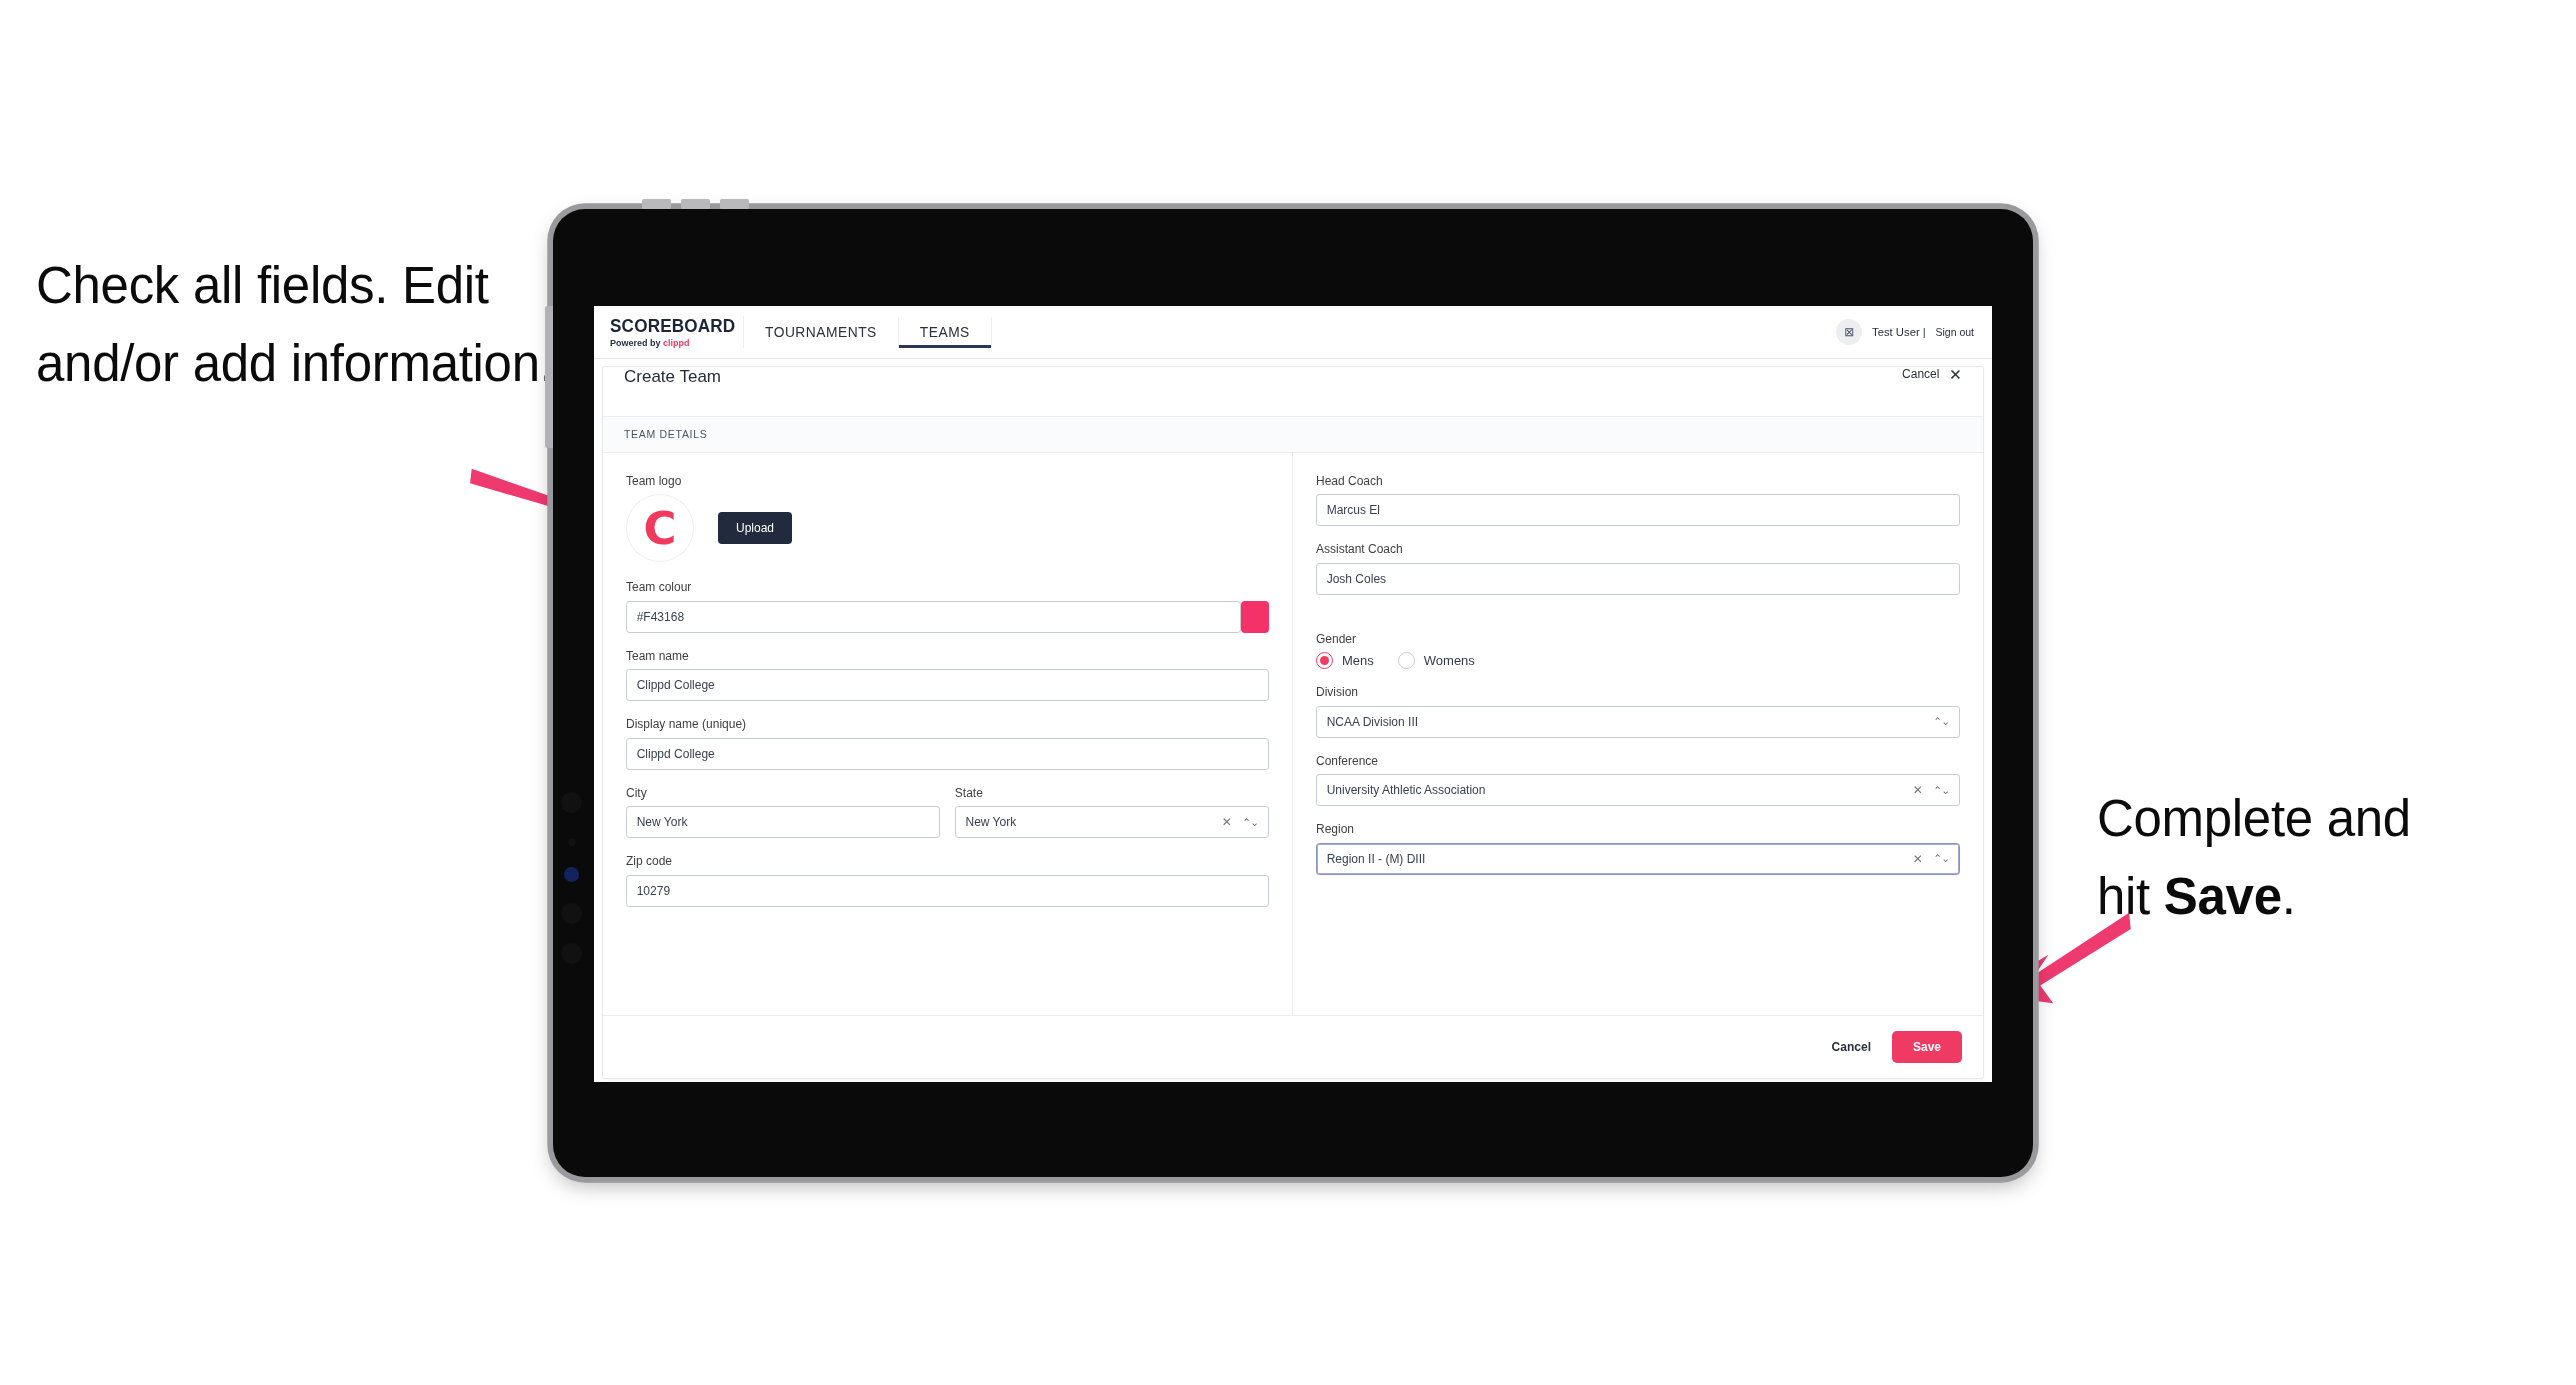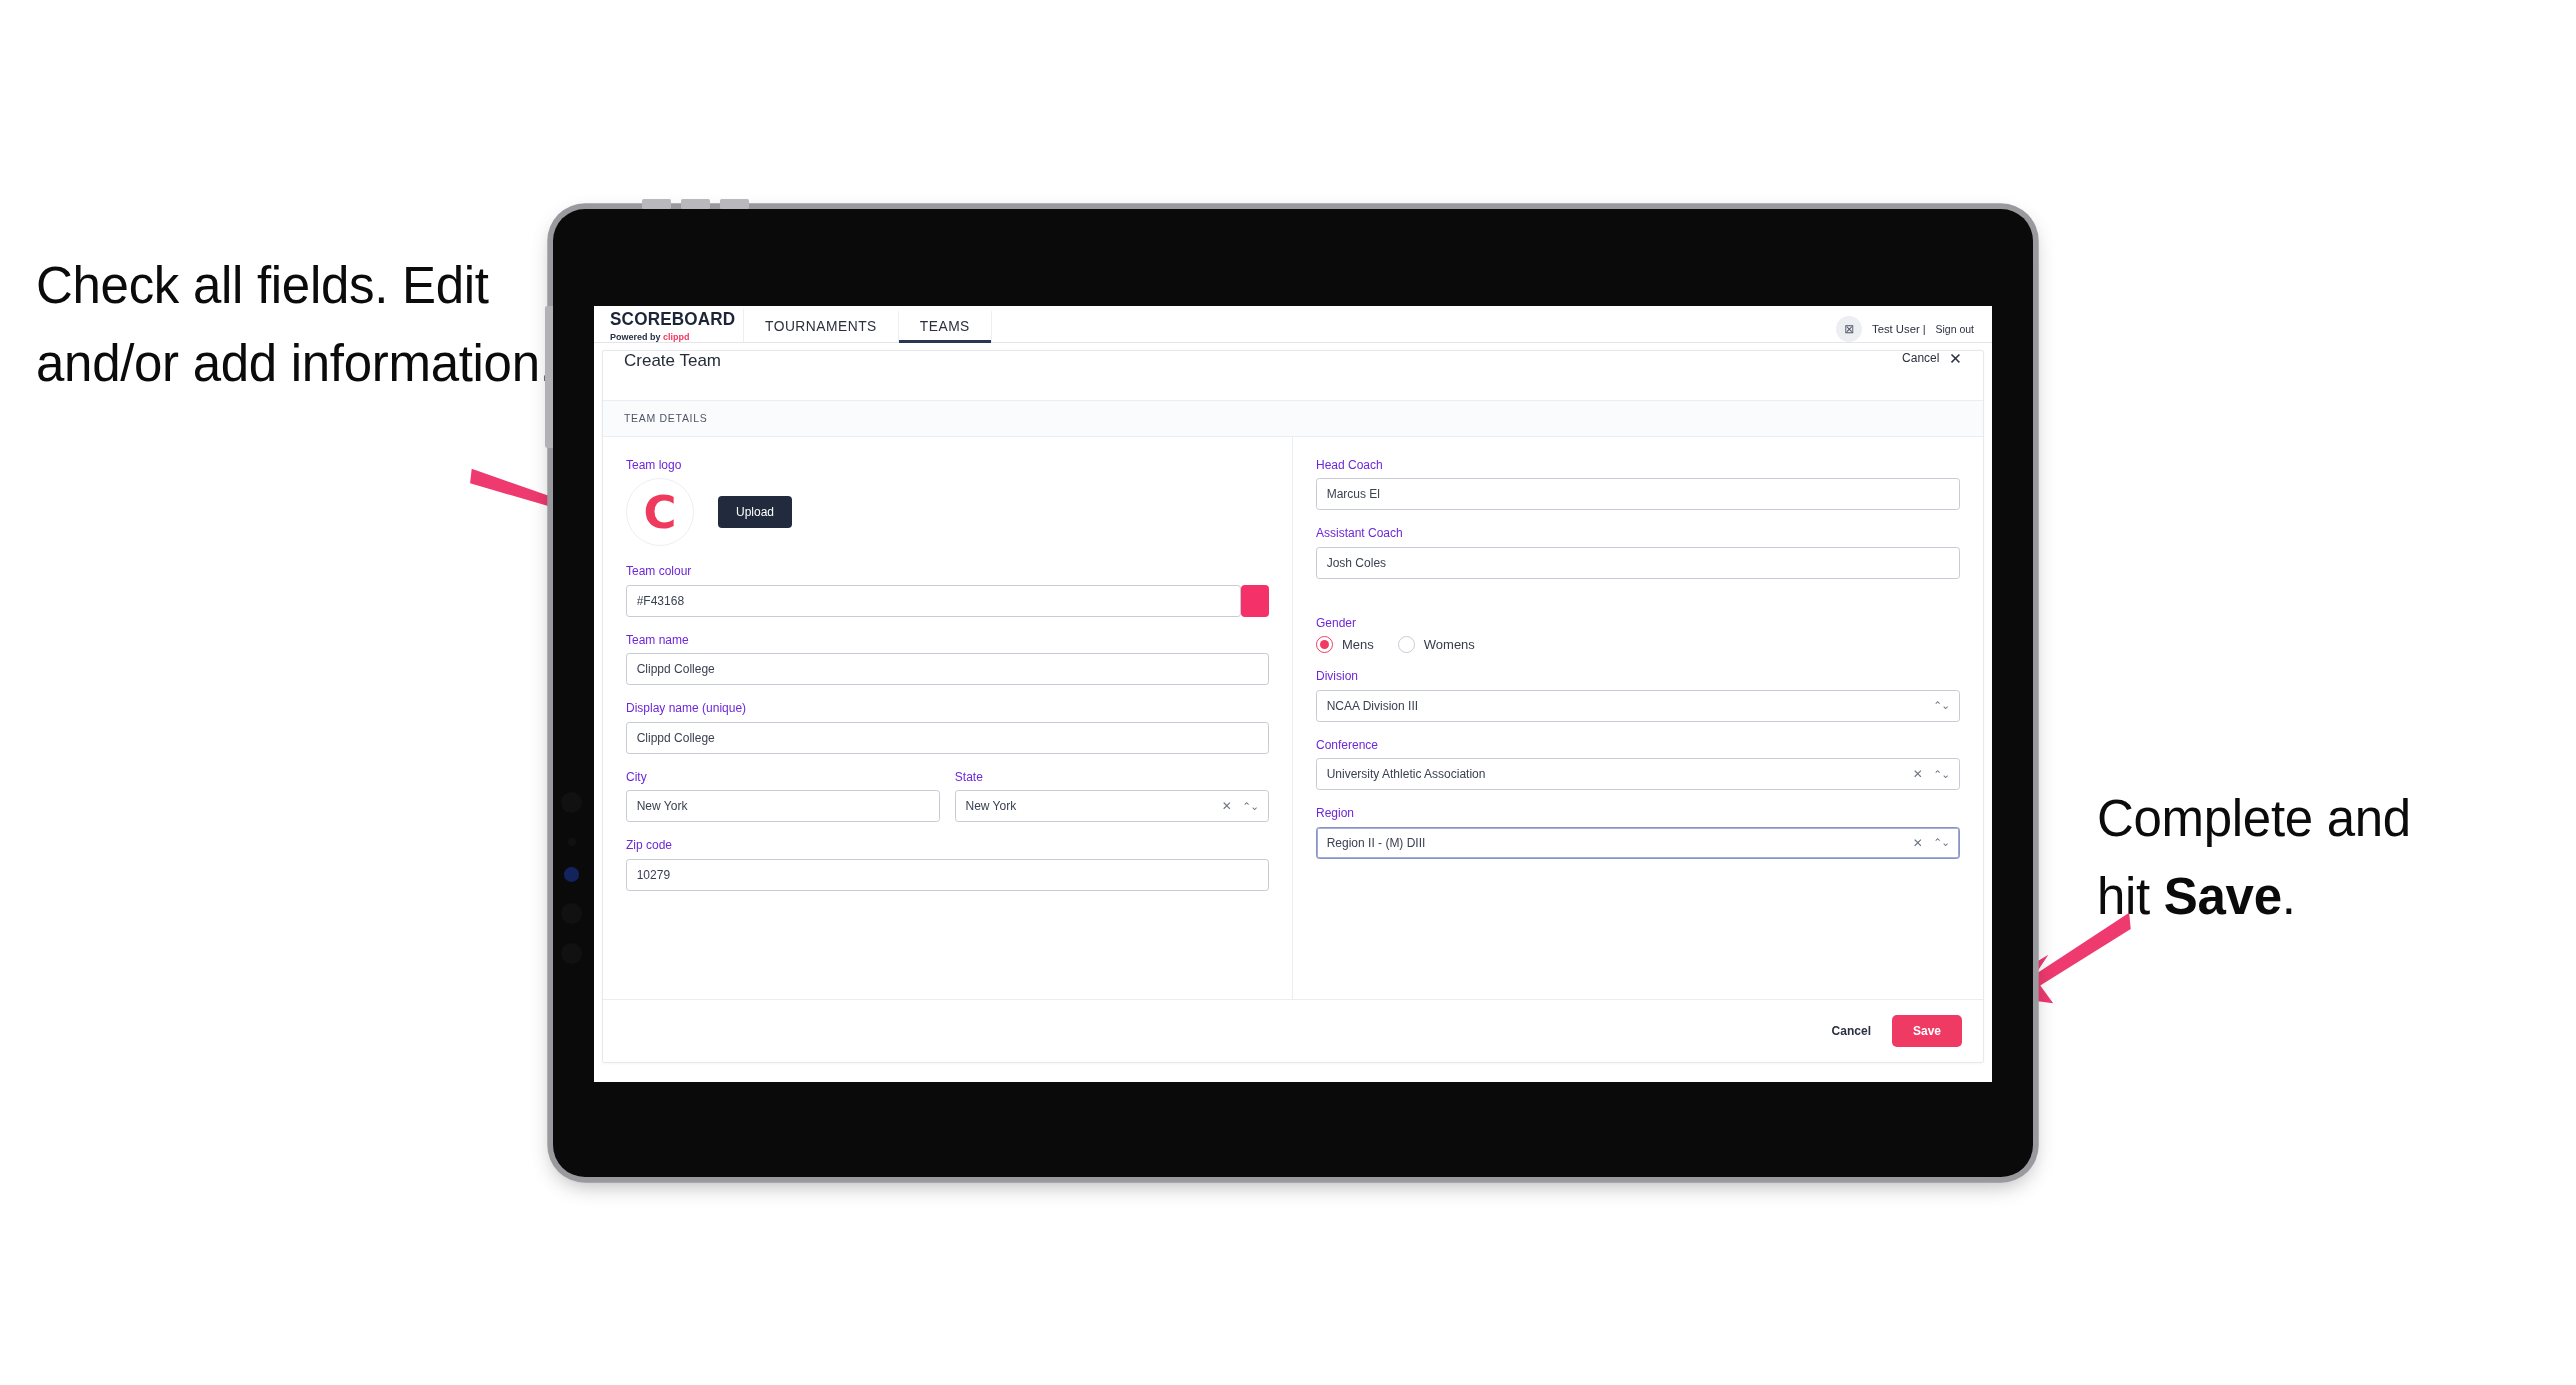--- a/index.html
+++ b/index.html
@@ -52,22 +52,22 @@
   #viewport {
     position: absolute;
     left: 41px; top: 97px;
     width: 1398px; height: 776px;
     background: #ffffff;
     overflow: hidden;
   }
 
   
   #topnav {
-    height: 37px; background:#fff; border-bottom:0.8px solid #e3e5e9;
-    display:flex; align-items:flex-end; position:relative;
+    height: 53px; background:#fff; border-bottom:0.8px solid #e3e5e9;
+    display:flex; align-items:center; position:relative;
   }
   #brand {
     width: 150px; display:flex; flex-direction:column; justify-content:center;
     padding-left: 16px; border-right:0.8px solid #eceef1;
   }
   #brand-title {
     font-size: 18px; font-weight: 800; letter-spacing: 0.2px;
     color:#1c2437; font-family:"Liberation Sans", sans-serif;
     transform: scaleX(.95); transform-origin:left center;
   }
@@ -114,21 +114,21 @@
     height: 36px; display:flex; align-items:center; padding:0 21px;
     background:#fafbfc; border-bottom:0.8px solid #ebedf0;
     font-size:10.5px; letter-spacing:0.7px; color:#4e5566;
   }
 
   #cols { flex:1; display:flex; }
   .col { padding: 21px 23px 0 23px; }
   #col-left  { width: 50%; border-right:0.8px solid #ebedf0; }
   #col-right { width: 50%; }
 
-  .fieldlabel { font-size:12px; color:#6d28d9; margin-bottom:6.5px; }
+  .fieldlabel { font-size:12px; color:#404040; margin-bottom:6.5px; }
   .row { margin-bottom: 16px; }
 
   .input {
     height: 32px; width: 100%;
     border:0.8px solid #c7cbd3; border-radius:3.2px;
     background:#fff; display:flex; align-items:center;
     padding: 0 9.7px; font-size:12px; color:#3a4152;
   }
   .input.focus { border-color:#8a93c9; box-shadow: 0 0 0 0.8px #8a93c9 inset; }
   .input .val { flex:1; overflow:hidden; white-space:nowrap; }

